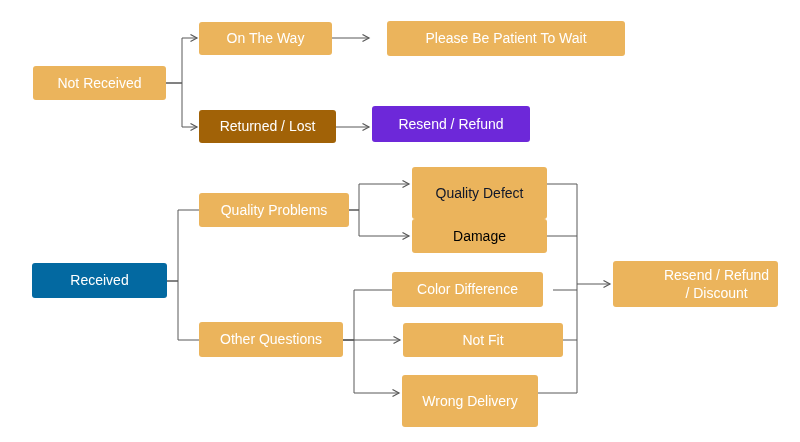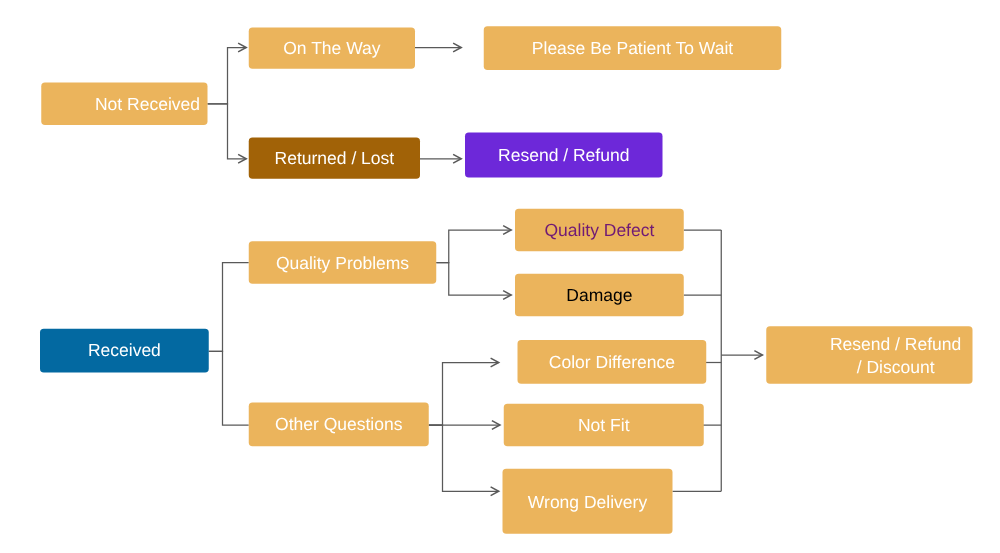--- a/index.html
+++ b/index.html
@@ -54,21 +54,21 @@
       <polyline points="343,340 354,340 354,393 399,393" fill="none" stroke="#595959" stroke-width="1" marker-end="url(#arrowhead)"></polyline>
       <polyline points="547,184 577,184" fill="none" stroke="#595959" stroke-width="1"></polyline>
       <polyline points="547,236 577,236" fill="none" stroke="#595959" stroke-width="1"></polyline>
       <polyline points="553,290 577,290" fill="none" stroke="#595959" stroke-width="1"></polyline>
       <polyline points="538,340 577,340" fill="none" stroke="#595959" stroke-width="1"></polyline>
       <polyline points="538,393 577,393" fill="none" stroke="#595959" stroke-width="1"></polyline>
       <polyline points="577,184 577,393" fill="none" stroke="#595959" stroke-width="1"></polyline>
       <polyline points="577,284 610,284" fill="none" stroke="#595959" stroke-width="1" marker-end="url(#arrowhead)"></polyline>
     </svg>
   <div id="node-layer">
-      <div class="node" style="left: 33px; top: 66px; width: 133px; height: 34px; background: rgb(235, 180, 92); color: rgb(255, 255, 255); justify-content: flex-end;">
+      <div class="node" style="left: 33px; top: 66px; width: 133px; height: 34px; background: rgb(235, 180, 92); color: rgb(255, 255, 255);">
         <span>Not Received</span>
       </div>
       <div class="node" style="left: 199px; top: 22px; width: 133px; height: 33px; background: rgb(235, 180, 92); color: rgb(255, 255, 255);">
         <span>On The Way</span>
       </div>
       <div class="node" style="left: 372px; top: 21px; width: 238px; height: 35px; background: rgb(235, 180, 92); color: rgb(255, 255, 255); margin-left: 15px;">
         <span>Please Be Patient To Wait</span>
       </div>
       <div class="node" style="left: 199px; top: 110px; width: 137px; height: 33px; background: #a16207; color: rgb(255, 255, 255);">
         <span>Returned / Lost</span>
@@ -78,27 +78,27 @@
       </div>
       <div class="node" style="left: 32px; top: 263px; width: 135px; height: 35px; background: #0369a1; color: rgb(255, 255, 255);">
         <span>Received</span>
       </div>
       <div class="node" style="left: 199px; top: 193px; width: 150px; height: 34px; background: rgb(235, 180, 92); color: rgb(255, 255, 255);">
         <span>Quality Problems</span>
       </div>
       <div class="node" style="left: 199px; top: 322px; width: 144px; height: 35px; background: rgb(235, 180, 92); color: rgb(255, 255, 255);">
         <span>Other Questions</span>
       </div>
-      <div class="node" style="left: 412px; top: 167px; width: 135px; height: 34px; background: rgb(235, 180, 92); color: #701a75;">
+      <div class="node" style="left: 412px; top: 167px; width: 135px; height: 52px; background: rgb(235, 180, 92); color: #0f172a;">
         <span>Quality Defect</span>
       </div>
       <div class="node" style="left: 412px; top: 219px; width: 135px; height: 34px; background: rgb(235, 180, 92); color: #000000;">
         <span>Damage</span>
       </div>
-      <div class="node" style="left: 414px; top: 272px; width: 151px; height: 35px; background: rgb(235, 180, 92); color: rgb(255, 255, 255);">
+      <div class="node" style="left: 392px; top: 272px; width: 151px; height: 35px; background: rgb(235, 180, 92); color: rgb(255, 255, 255);">
         <span>Color Difference</span>
       </div>
       <div class="node" style="left: 403px; top: 323px; width: 160px; height: 34px; background: rgb(235, 180, 92); color: rgb(255, 255, 255);">
         <span>Not Fit</span>
       </div>
       <div class="node" style="left: 402px; top: 375px; width: 136px; height: 52px; background: rgb(235, 180, 92); color: rgb(255, 255, 255);">
         <span>Wrong Delivery</span>
       </div>
       <div class="node" style="left: 613px; top: 261px; width: 165px; height: 46px; background: rgb(235, 180, 92); color: rgb(255, 255, 255); padding-left: 48px;">
         <span>Resend / Refund / Discount</span>

